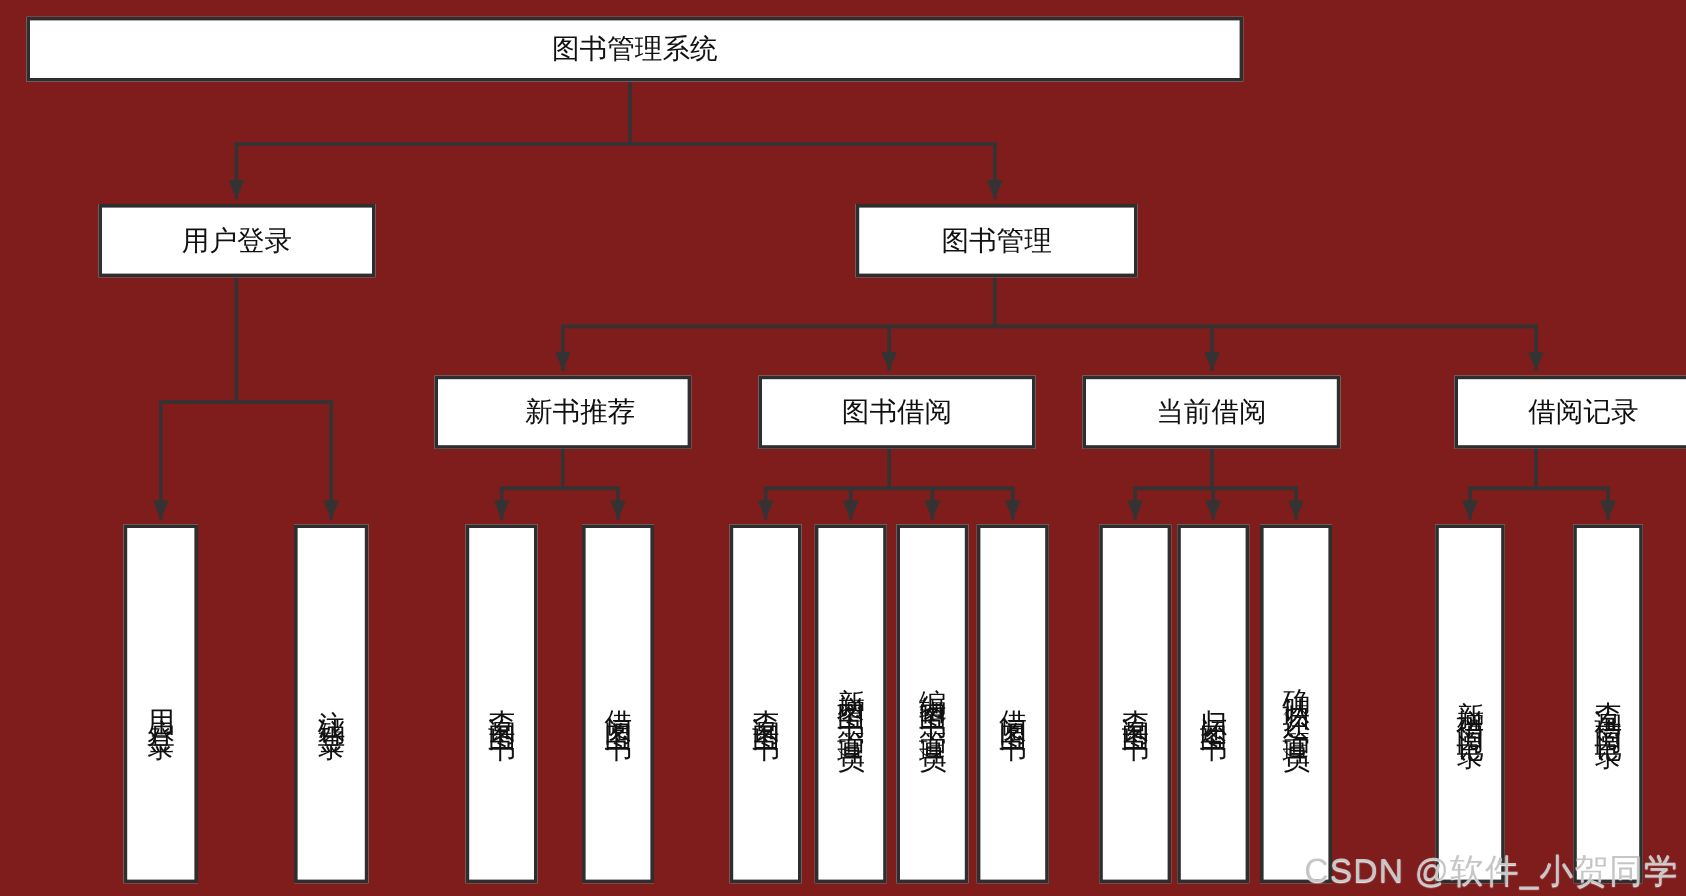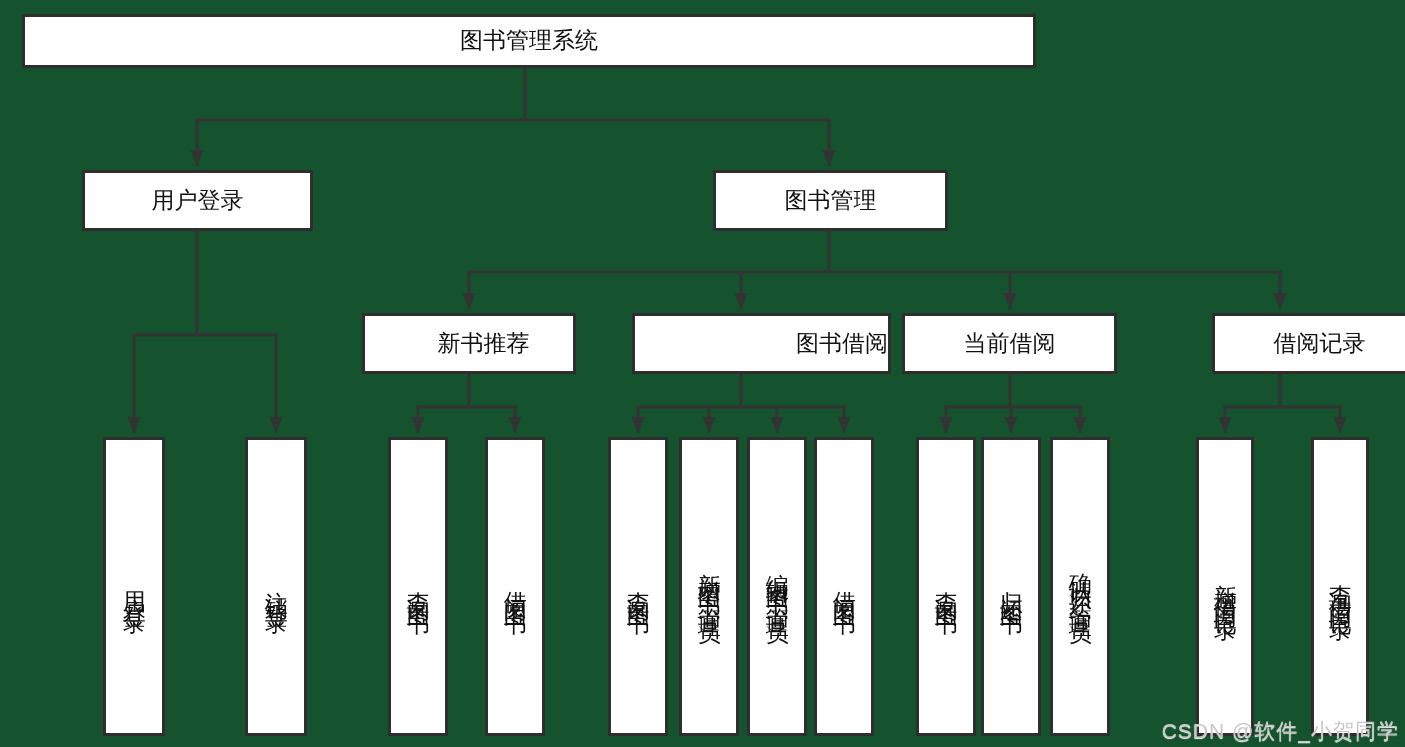--- a/index.html
+++ b/index.html
@@ -1,31 +1,31 @@
 <!DOCTYPE html>
 <html><head>
 <meta charset="utf-8">
 <style>
   html,body{margin:0;padding:0;background:#ffffff;}
   #canvas{
-    position:relative;width:1405px;height:747px;background:#14532d;overflow:hidden;
+    position:relative;width:1405px;height:747px;background:#7f1d1d;overflow:hidden;
     font-family:"Liberation Sans","DejaVu Sans",sans-serif;color:#111111;
   }
   .box{
     position:absolute;box-sizing:border-box;background:#ffffff;
     border:3px solid #2e2e2e;display:flex;align-items:center;justify-content:center;
     font-size:23px;line-height:1.2;text-align:center;
   }
   .vbox{
     writing-mode:vertical-rl;text-orientation:mixed;letter-spacing:7px;
     padding:8px 0;
   }
   svg.connectors{position:absolute;left:0;top:0;width:1405px;height:747px;pointer-events:none;}
   .watermark{
-    position:absolute;right:6px;bottom:2px;font-size:21px;color:#c6c6c6;
+    position:absolute;right:6px;bottom:2px;font-size:28px;color:#c6c6c6;
     letter-spacing:1px;text-shadow:0 1px 1px #ffffff;white-space:nowrap;
   }
 </style>
 </head>
 <body>
 
 <div id="canvas">
 
   <svg class="connectors" viewBox="0 0 1405 747" xmlns="http://www.w3.org/2000/svg">
     <defs>
@@ -84,21 +84,21 @@
   <div class="box" style="left:82px;top:170px;width:231px;height:61px;">
     <span>用户登录</span>
   </div>
   <div class="box" style="left:713px;top:170px;width:235px;height:61px;">
     <span>图书管理</span>
   </div>
 
   <div class="box" style="left:362px;top:313px;width:214px;height:61px;padding-left:29px;">
     <span>新书推荐</span>
   </div>
-  <div class="box" style="left:632px;top:313px;width:259px;height:61px;justify-content:flex-end;">
+  <div class="box" style="left:632px;top:313px;width:231px;height:61px;">
     <span>图书借阅</span>
   </div>
   <div class="box" style="left:902px;top:313px;width:215px;height:61px;">
     <span>当前借阅</span>
   </div>
   <div class="box" style="left:1212px;top:313px;width:215px;height:61px;">
     <span>借阅记录</span>
   </div>
 
   <div class="box vbox" style="left:103px;top:437px;width:62px;height:299px;">

